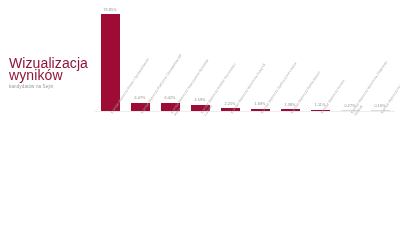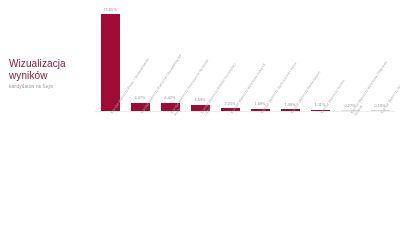--- a/index.html
+++ b/index.html
@@ -23,21 +23,21 @@
   }
 
   
   .title-block {
     position: absolute;
     left: 9px;
     top: 58px;
     width: 82px;
   }
   .chart-title {
-    font-size: 10px;
+    font-size: 14px;
     line-height: 11.5px;
     color: #8e1438;
     font-weight: 400;
     letter-spacing: 0.1px;
   }
   .chart-subtitle {
     margin-top: 3px;
     font-size: 4.6px;
     line-height: 6px;
     color: #9a9a9a;

